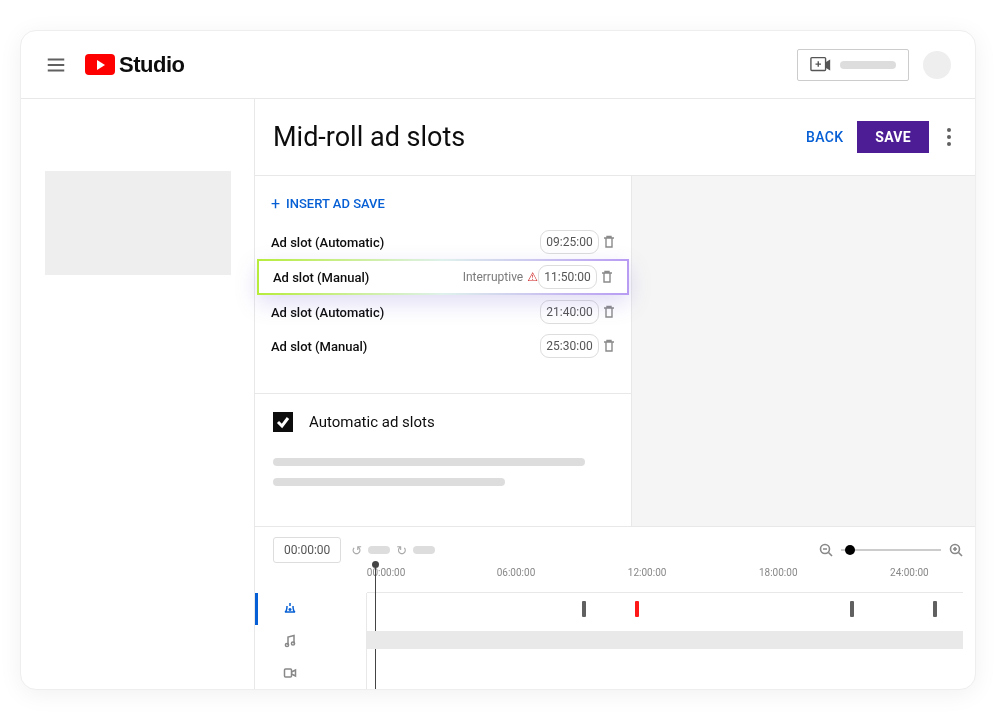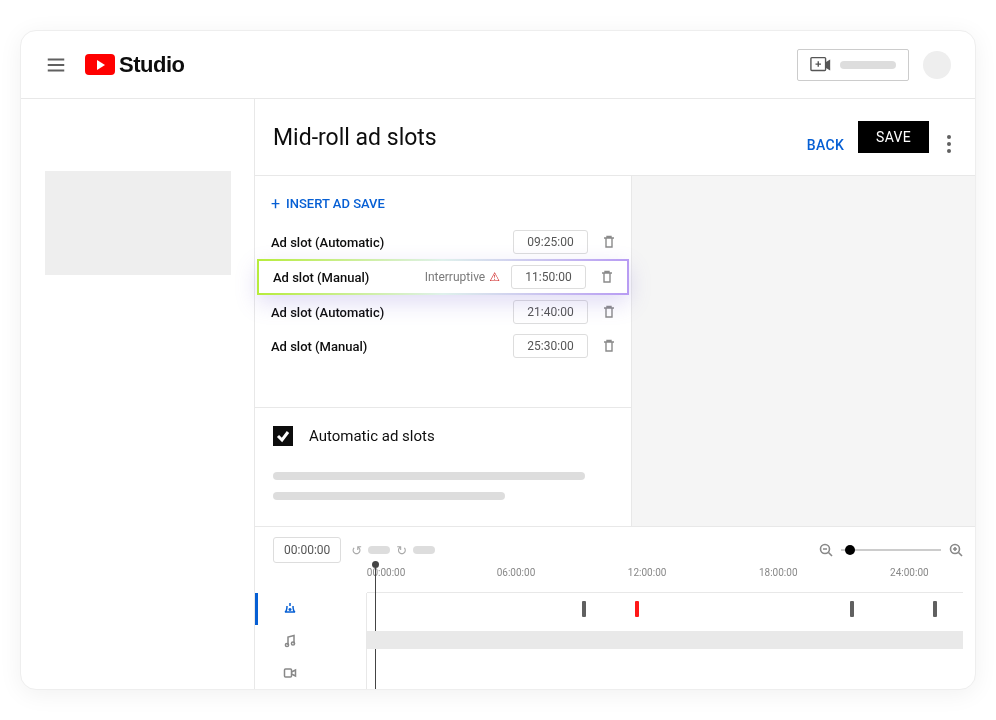--- a/index.html
+++ b/index.html
@@ -70,72 +70,72 @@
   }
   .content {
     flex: 1; display: flex; flex-direction: column;
   }
   
   .page-header {
     display: flex; align-items: center; padding: 22px 20px 22px 18px;
     border-bottom: 1px solid #e8e8e8;
   }
   .page-title {
-    font-size: 23px; font-weight: 400; color: #0d0d0d;
-  }
-  .page-actions { margin-left: auto; display: flex; align-items: flex-end; gap: 14px; }
+    font-size: 27px; font-weight: 400; color: #0d0d0d;
+  }
+  .page-actions { margin-left: auto; display: flex; align-items: center; gap: 14px; }
   .back-btn {
     color: #065fd4; font-weight: 500; font-size: 14px; letter-spacing: 0.3px;
     cursor: pointer;
   }
   .save-btn {
-    background: #000000; color: #fff; font-weight: 400; font-size: 14px;
+    background: #4c1d95; color: #fff; font-weight: 700; font-size: 14px;
     padding: 8px 18px; letter-spacing: 0.3px; cursor: pointer;
   }
   .more-btn { color: #606060; font-size: 22px; cursor: pointer; padding: 0 4px; }
   .more-btn svg { width:4px; height:18px; display:block; fill:#606060; }
   
   .mid {
     display: flex; flex: 1;
   }
   .left-col { width: 377px; border-right: 1px solid #e8e8e8; padding: 18px 0 0 0; }
   .right-col { flex:1; background: #f5f5f5; }
   .insert-link {
     color: #065fd4; font-weight: 500; font-size: 13px; display: flex; align-items: center; gap: 6px;
     padding-left: 16px; margin-bottom: 12px; cursor: pointer;
   }
   .insert-link .plus { font-size: 16px; font-weight: 400; }
   .ad-row {
-    display: flex; align-items: center; padding: 5px 12px 5px 16px; gap: 11px;
+    display: flex; align-items: center; padding: 5px 12px 5px 16px; gap: 0;
     position: relative;
   }
   .ad-row.highlight {
     border: 2px solid transparent;
     border-image: linear-gradient(90deg, #b7ec3c, #dff1ec, #b89cf3) 1;
     border-radius: 4px;
     padding: 4px 10px 4px 14px;
     box-shadow: 0 8px 22px rgba(120,100,210,0.22);
     z-index: 5;
     margin: 0 2px;
   }
   .ad-label { font-size: 13px; font-weight: 500; color: #0d0d0d; flex: 0 0 auto; }
   .ad-note { font-size: 12px; color: #7a7a7a; margin-left: auto; display:flex; align-items:center; gap:4px; }
   .ad-note .warn { color:#cc1818; font-size:12px; }
   .ad-time {
-    width: 75px; border: 1px solid #ddd; border-radius: 3px; font-size: 12px;
+    width: 59px; border: 1px solid #ddd; border-radius: 9px; font-size: 12px;
     color: #555; padding: 4px 2px; text-align: center;
   }
   .ad-row:not(.with-note) .ad-time { margin-left: auto; }
   .ad-del {
     width: 20px; height: 20px; display:flex; align-items:center; justify-content:center;
     cursor:pointer;
   }
   .ad-del svg { width:14px; height:14px; display:block; fill:none; stroke:#8a8a8a; stroke-width:1.4; }
   
-  .auto-section { border-top: 1px solid #e8e8e8; margin-top: 44px; padding: 18px 18px 14px 18px; }
+  .auto-section { border-top: 1px solid #e8e8e8; margin-top: 30px; padding: 18px 18px 14px 18px; }
   .auto-row { display: flex; align-items: center; gap: 16px; }
   .checkbox {
     width: 20px; height: 20px; background: #0d0d0d; display:flex; align-items:center; justify-content:center;
     cursor: pointer;
   }
   .checkbox svg { width:14px; height:14px; stroke:#fff; fill:none; stroke-width:3; }
   .auto-label { font-size: 15px; font-weight: 400; color: #0d0d0d; }
   .skel { height: 8px; background: #ddd; border-radius: 4px; }
   .skel.a { width: 312px; margin-top: 26px; }
   .skel.b { width: 232px; margin-top: 12px; }

